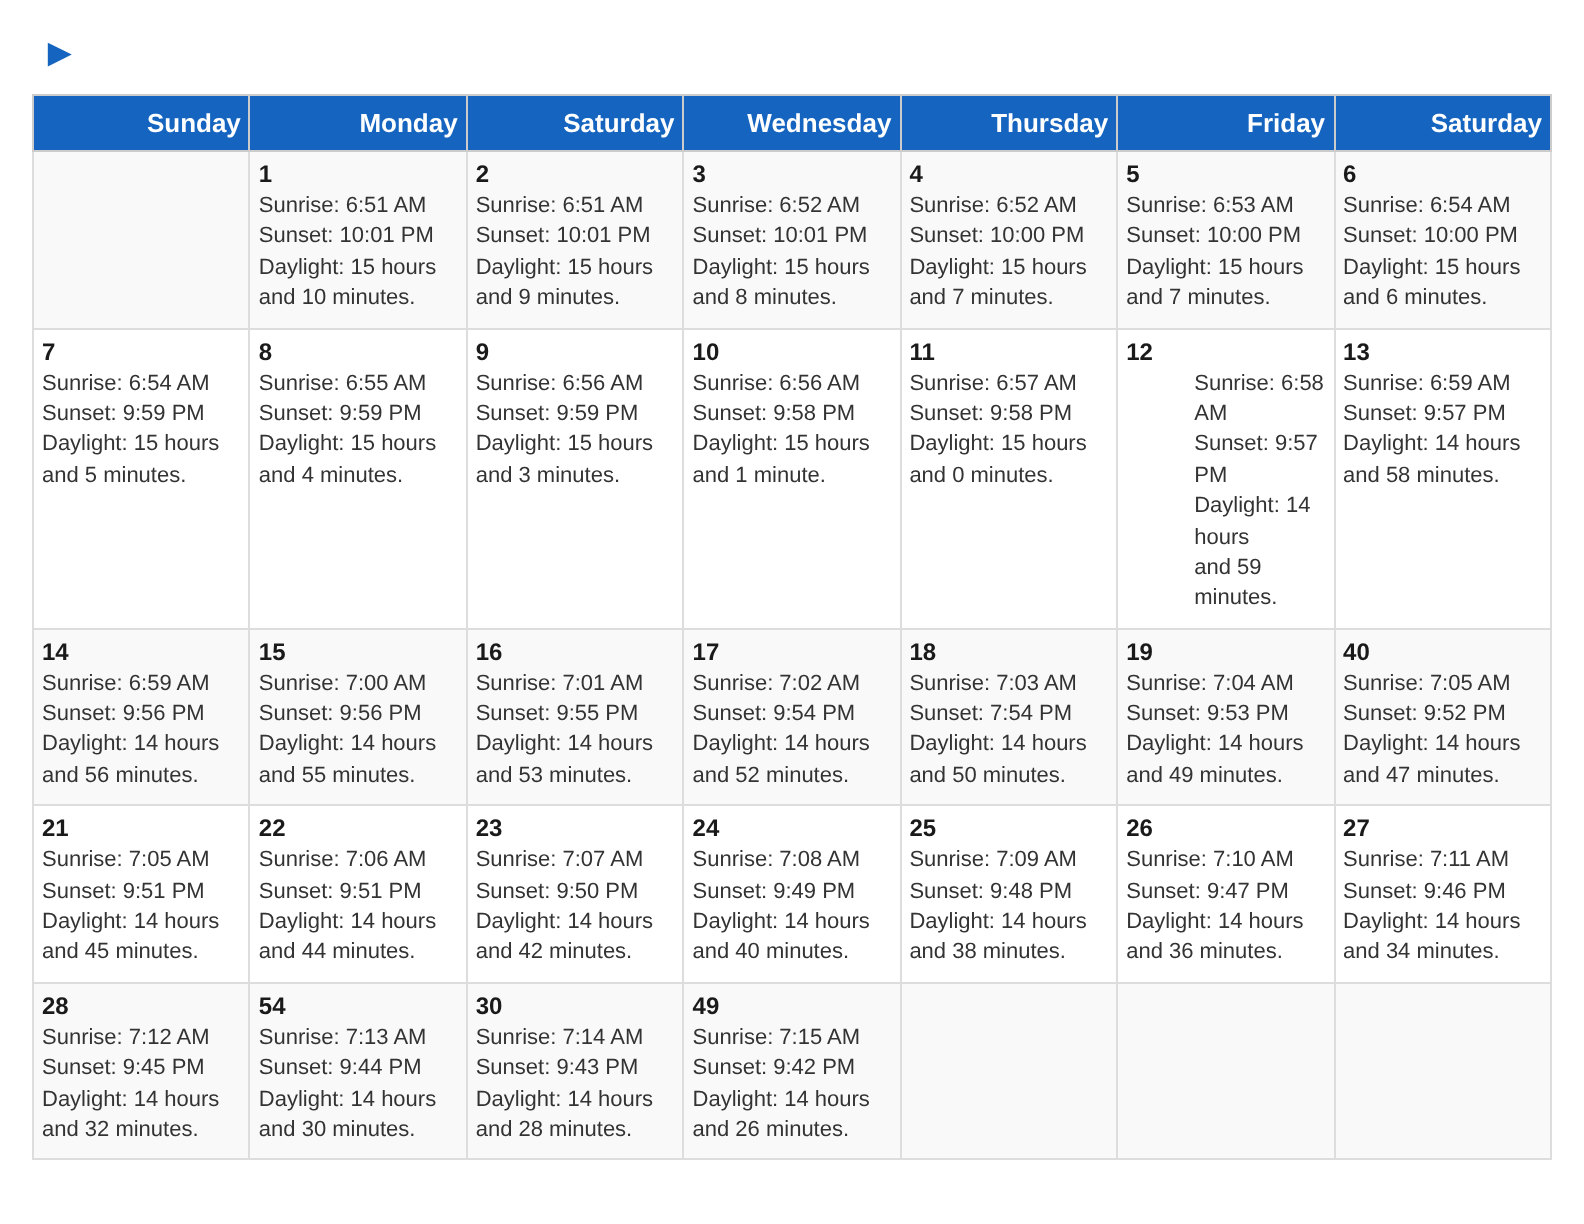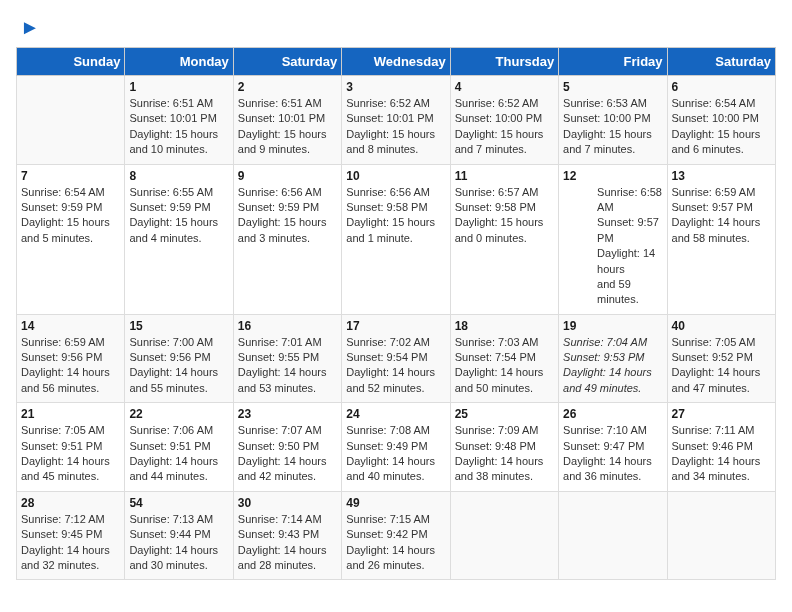--- a/index.html
+++ b/index.html
@@ -246,21 +246,21 @@
         </td>
         <td>
           <span class="day-num">18</span>
           <div class="day-info" style="white-space: pre-line;">Sunrise: 7:03 AM
 Sunset: 7:54 PM
 Daylight: 14 hours
 and 50 minutes.</div>
         </td>
         <td>
           <span class="day-num">19</span>
-          <div class="day-info" style="white-space: pre-line; font-style: italic;">Sunrise: 7:04 AM
+          <div class="day-info" style="white-space: pre-line;">Sunrise: 7:04 AM
 Sunset: 9:53 PM
 Daylight: 14 hours
 and 49 minutes.</div>
         </td>
         <td>
           <span class="day-num">40</span>
           <div class="day-info" style="white-space: pre-line;">Sunrise: 7:05 AM
 Sunset: 9:52 PM
 Daylight: 14 hours
 and 47 minutes.</div>

